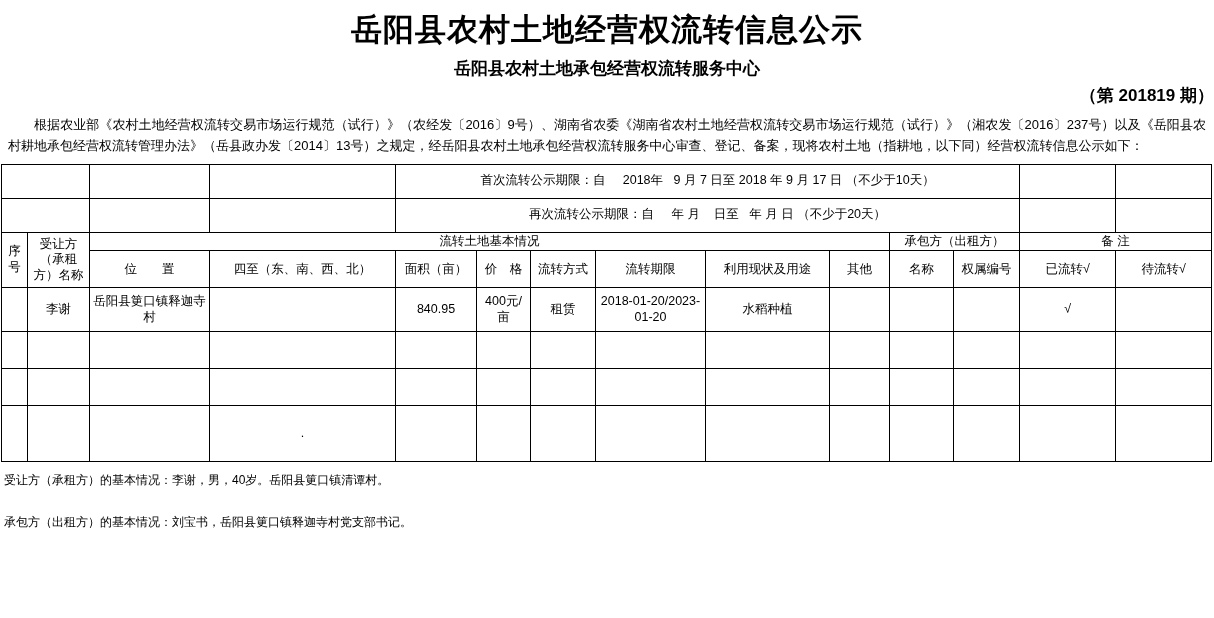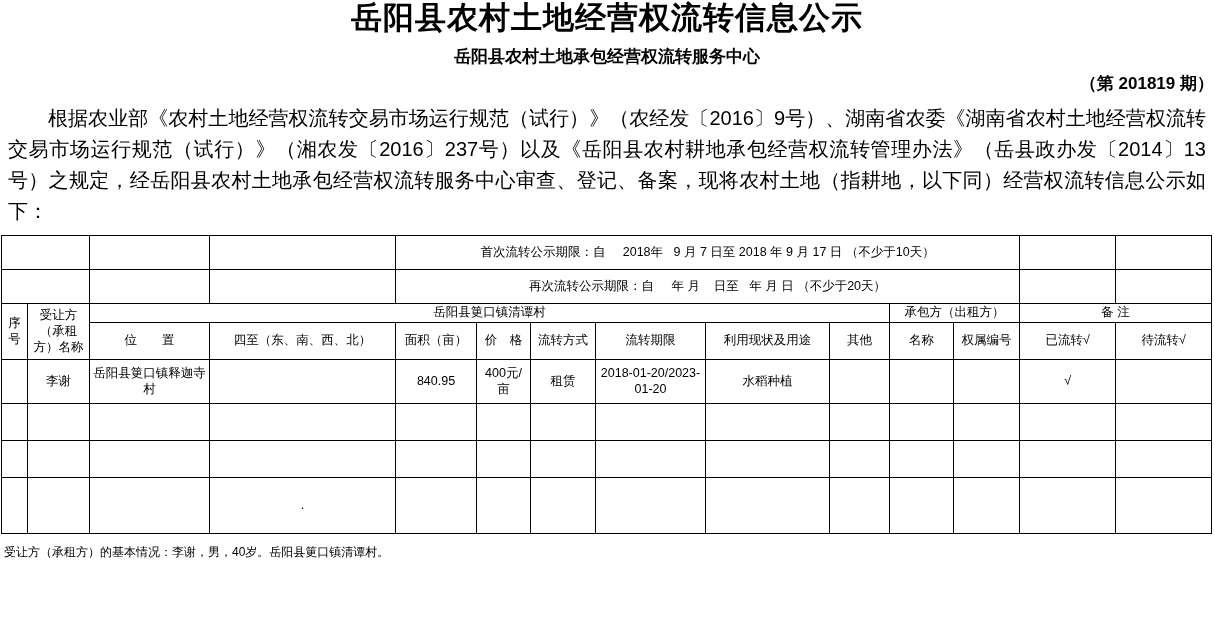--- a/index.html
+++ b/index.html
@@ -18,38 +18,39 @@
     width: 1214px;
     height: 618px;
     position: relative;
     box-sizing: border-box;
   }
   .title {
     text-align: center;
     font-size: 31px;
     font-weight: bold;
     letter-spacing: 1px;
+    margin-top: 12px;
     line-height: 1.15;
   }
   .subtitle {
     text-align: center;
     font-size: 17px;
     font-weight: bold;
     margin-top: 11px;
     line-height: 1.2;
   }
   .issue {
     text-align: right;
     font-size: 17px;
     font-weight: bold;
     margin-top: 7px;
     line-height: 1.2;
   }
   .intro {
-    font-size: 20px;
+    font-size: 13px;
     line-height: 1.55;
     text-align: justify;
     margin: 9px 8px 0 8px;
     text-indent: 2em;
   }
   table.main {
     border-collapse: collapse;
     width: 997px;
     margin-top: 8px;
     margin-left: 1px;
@@ -150,21 +151,21 @@
         <span>年   月    日</span>
         <span>（不少于20天）</span>
       </td>
       <td></td>
       <td></td>
     </tr>
 
     <tr>
       <td rowspan="2" class="hdr" style="height:32px">序号</td>
       <td rowspan="2" class="hdr">受让方（承租方）名称</td>
-      <td colspan="8" class="bigcenter">岳阳县筻口镇清谭村</td>
+      <td colspan="8" class="bigcenter">流转土地基本情况</td>
       <td colspan="2" class="hdr">承包方（出租方）</td>
       <td colspan="2" class="hdr">备  注</td>
     </tr>
 
     <tr>
       <td class="hdr" style="height:34px">位　　置</td>
       <td class="hdr">四至（东、南、西、北）</td>
       <td class="hdr">面积（亩）</td>
       <td class="hdr">价　格</td>
       <td class="hdr">流转方式</td>
@@ -241,14 +242,15 @@
       <td></td>
       <td></td>
       <td></td>
       <td class="check"></td>
       <td class="check"></td>
     </tr>
   </tbody>
     </table>
 
   <div class="footnote fn1">受让方（承租方）的基本情况：李谢，男，40岁。岳阳县筻口镇清谭村。</div>
+  <div class="footnote fn2">承包方（出租方）的基本情况：刘宝书，岳阳县筻口镇释迦寺村党支部书记。</div>
 
 </div>
 
 </body></html>

